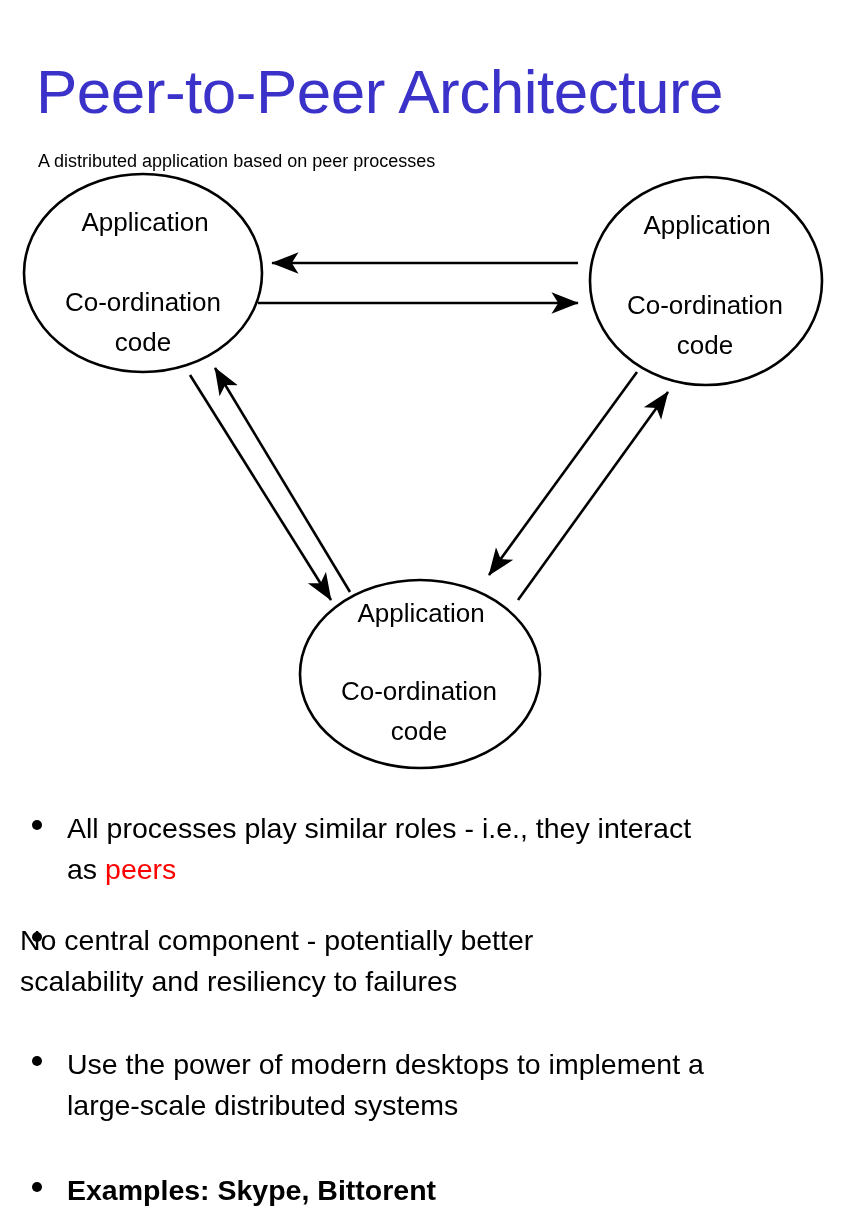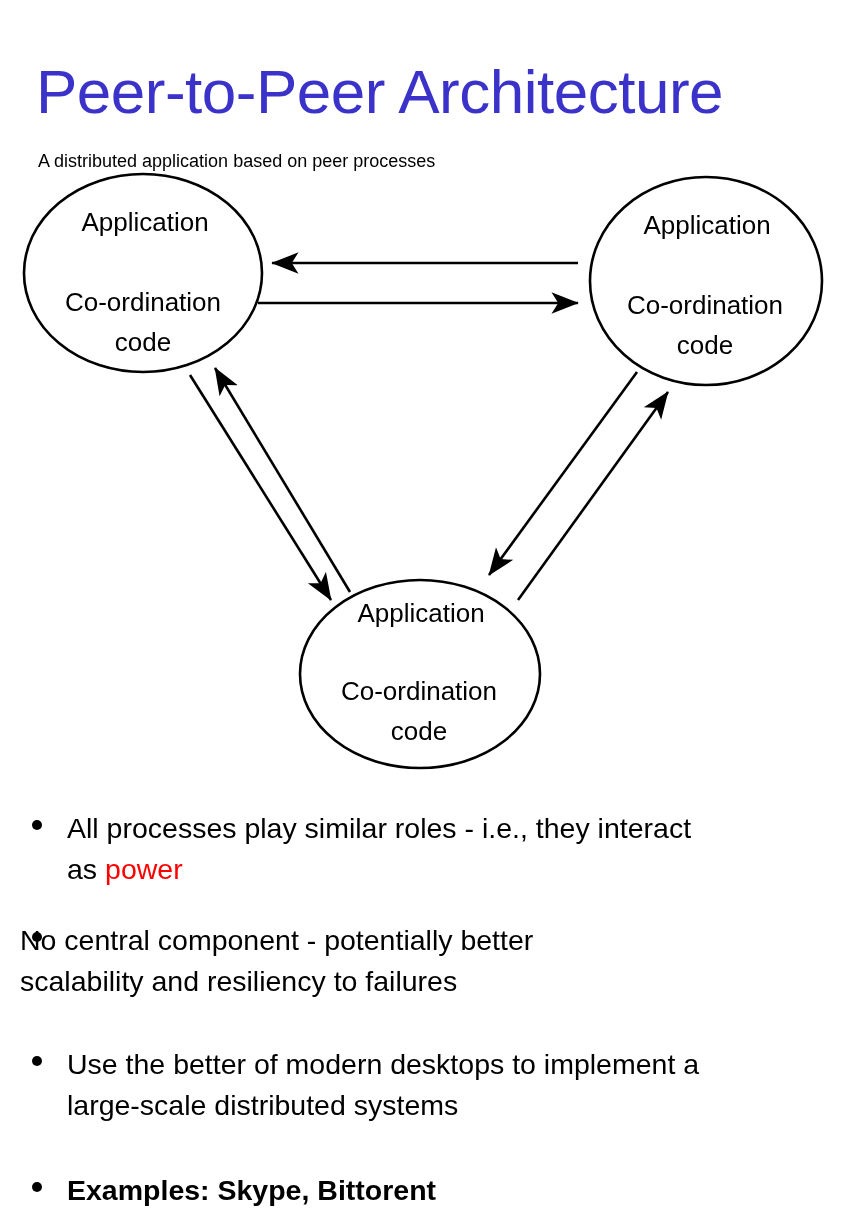--- a/index.html
+++ b/index.html
@@ -173,31 +173,31 @@
         <text class="node-text" x="419" y="533">Co-ordination</text>
         <text class="node-text" x="419" y="573">code</text>
       </g>
     </svg>
   </div>
 
   <div id="bullets">
 
     <div class="bullet-row">
       <span class="bullet-marker"></span>
-      <div class="bullet-text"><span>All processes play similar roles - i.e., they interact as </span><span class="hl-red">power</span><span></span></div>
+      <div class="bullet-text"><span>All processes play similar roles - i.e., they interact as </span><span class="hl-red">peers</span><span></span></div>
     </div>
 
     <div class="bullet-row" style="margin-top:30px;padding-left:20px;">
       <span class="bullet-marker"></span>
       <div class="bullet-text"><span>No central component - potentially better scalability and resiliency to failures</span></div>
     </div>
 
     <div class="bullet-row" style="margin-top:42px;">
       <span class="bullet-marker"></span>
-      <div class="bullet-text"><span>Use the better of modern desktops to implement a large-scale distributed systems</span></div>
+      <div class="bullet-text"><span>Use the power of modern desktops to implement a large-scale distributed systems</span></div>
     </div>
 
     <div class="bullet-row" style="margin-top:44px;font-weight:bold;">
       <span class="bullet-marker"></span>
       <div class="bullet-text"><span>Examples: Skype, Bittorent</span></div>
     </div>
 
   </div>
 
 </div>

